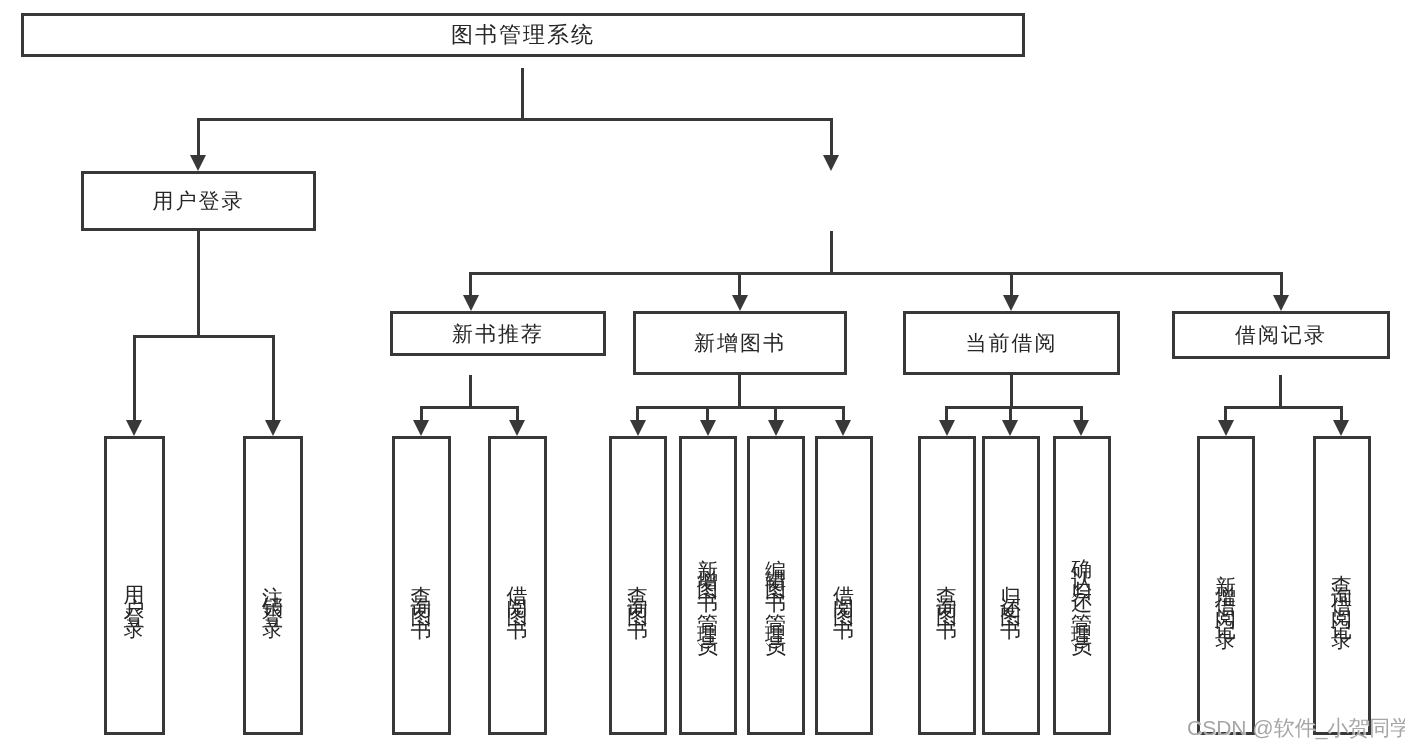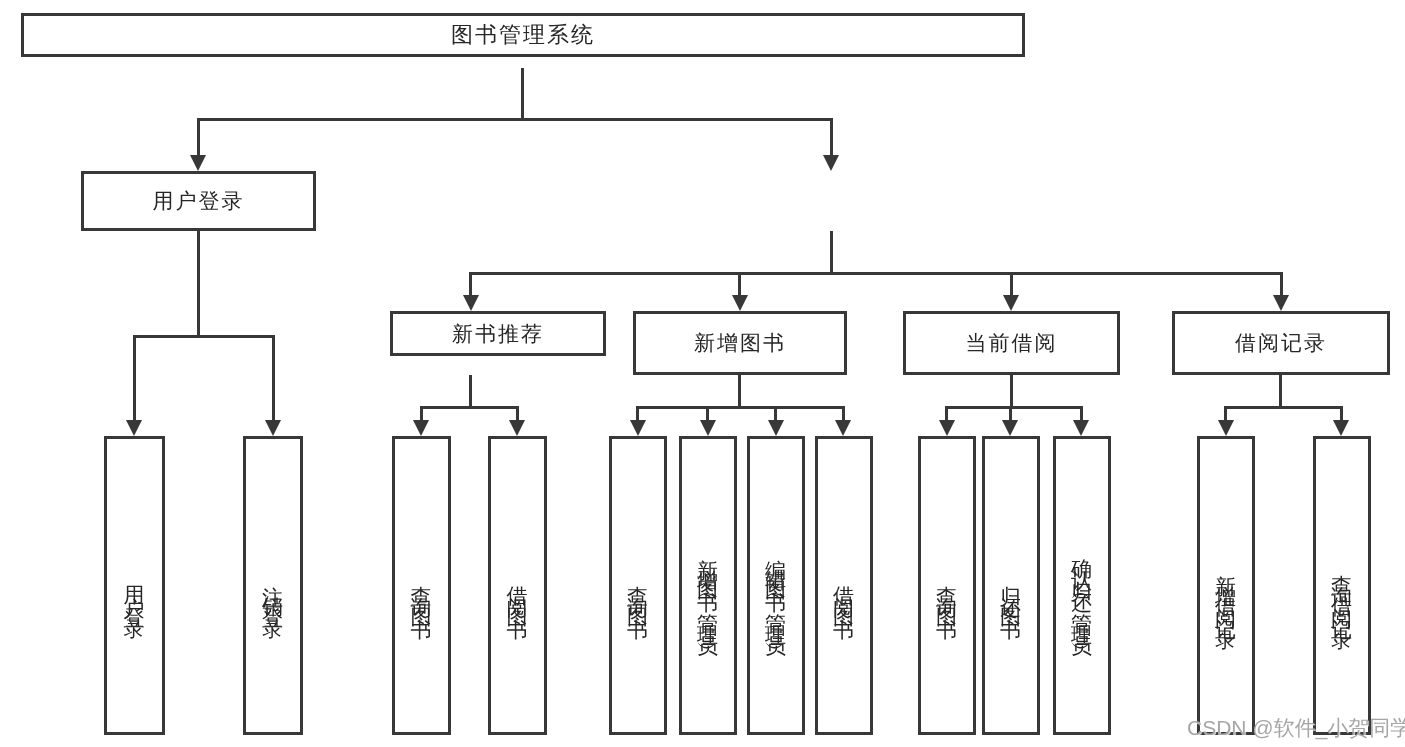--- a/index.html
+++ b/index.html
@@ -73,21 +73,21 @@
 
   <div class="box hbox" style="left:363px;top:311px;width:216px;height:45px;margin-left:27px;">
     <span>新书推荐</span>
   </div>
   <div class="box hbox" style="left:633px;top:311px;width:214px;height:64px;">
     <span>新增图书</span>
   </div>
   <div class="box hbox" style="left:903px;top:311px;width:217px;height:64px;">
     <span>当前借阅</span>
   </div>
-  <div class="box hbox" style="left:1172px;top:311px;width:218px;height:64px;">
+  <div class="box hbox" style="left:1172px;top:311px;width:218px;height:48px;">
     <span>借阅记录</span>
   </div>
 
   <div class="box leaf" style="left:104px;top:436px;width:61px;height:299px;">
     <span class="vtext">用户登录</span>
   </div>
   <div class="box leaf" style="left:243px;top:436px;width:60px;height:299px;">
     <span class="vtext">注销登录</span>
   </div>
   <div class="box leaf" style="left:392px;top:436px;width:59px;height:299px;">

